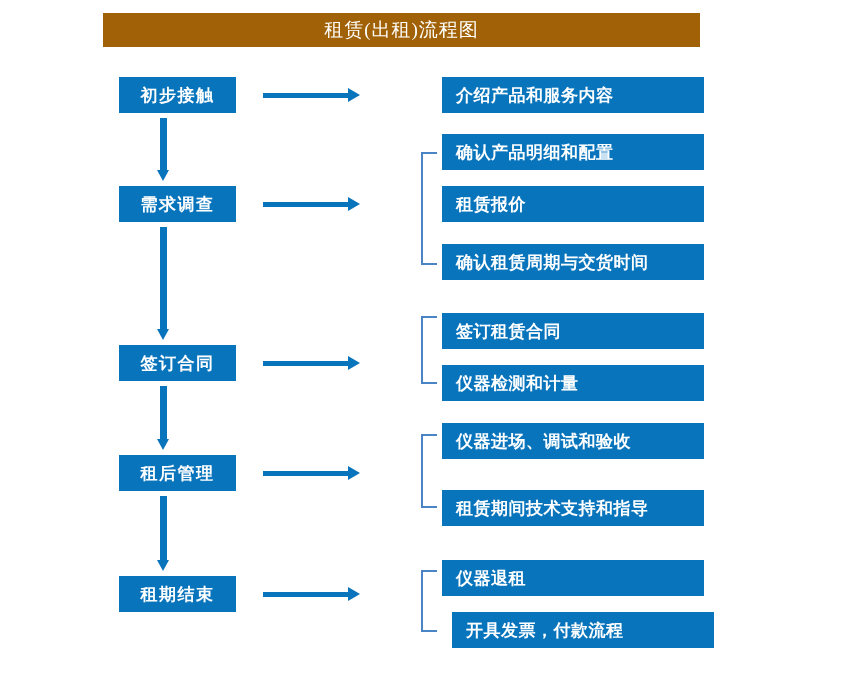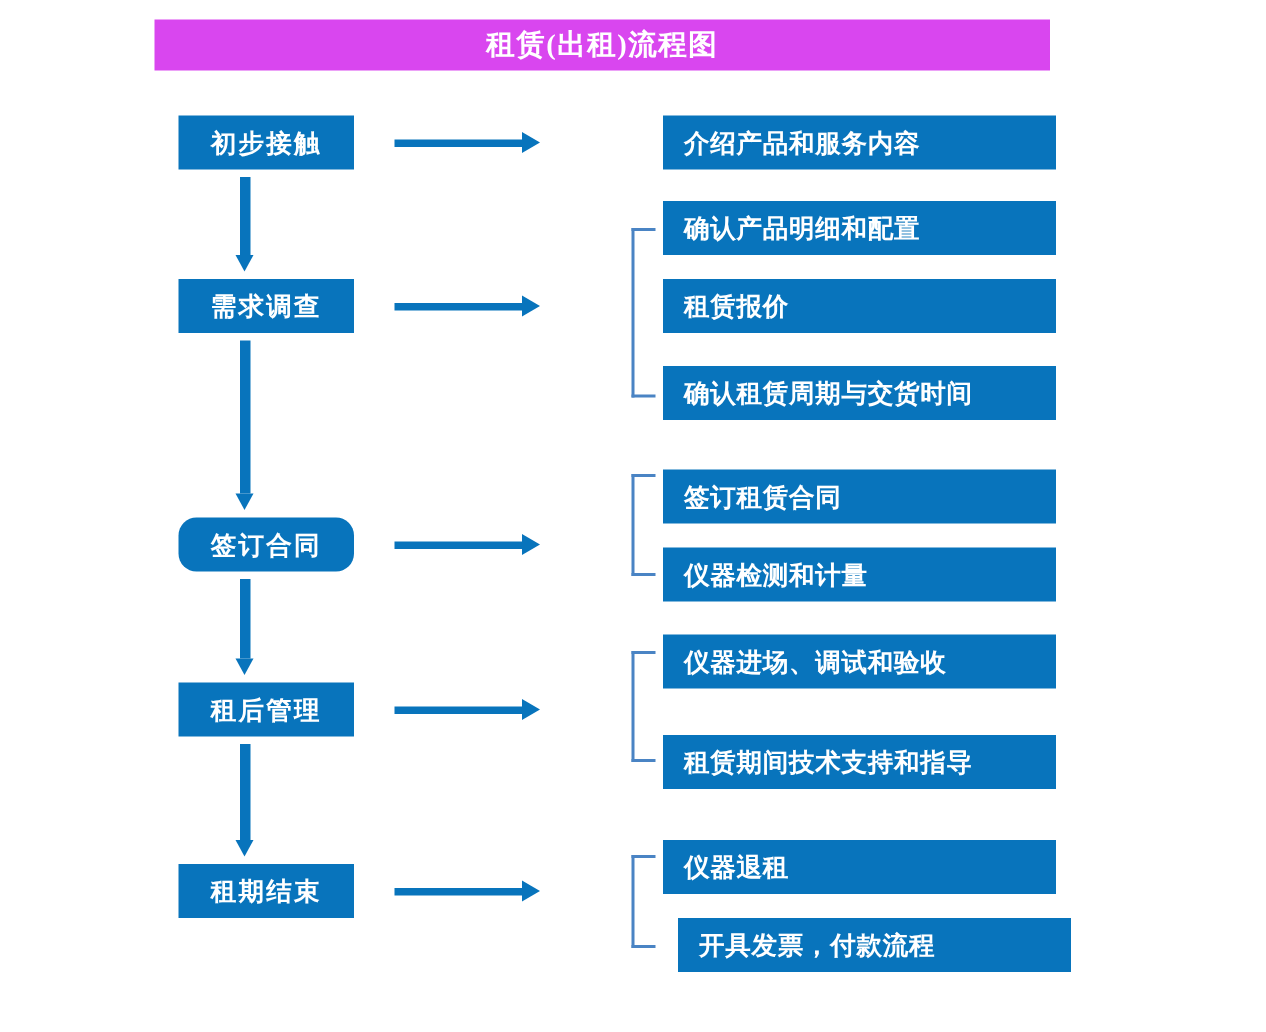--- a/index.html
+++ b/index.html
@@ -20,24 +20,24 @@
     height: 688px;
     background: #ffffff;
   }
 
   .title-bar {
     position: absolute;
     left: 103px;
     top: 13px;
     width: 597px;
     height: 34px;
-    background: #d946ef;
+    background: #a16207;
     color: #ffffff;
     font-size: 19px;
-    font-weight: bold;
+    font-weight: normal;
     display: flex;
     align-items: center;
     justify-content: center;
     letter-spacing: 1px;
   }
 
   .node {
     position: absolute;
     background: #0874bc;
     color: #ffffff;
@@ -128,21 +128,21 @@
 </style>
 </head>
 <body>
 
 <div id="canvas">
 
   <div class="title-bar">租赁(出租)流程图</div>
 
   <div class="node left" style="top:77px;">初步接触</div>
   <div class="node left" style="top:186px;">需求调查</div>
-  <div class="node left" style="top:345px;border-radius:12px;">签订合同</div>
+  <div class="node left" style="top:345px;">签订合同</div>
   <div class="node left" style="top:455px;">租后管理</div>
   <div class="node left" style="top:576px;">租期结束</div>
 
   <div class="v-arrow" style="top:118px; height:63px;">
     <div class="shaft" style="height:52px;"></div>
     <div class="head" style="top:52px;"></div>
   </div>
   <div class="v-arrow" style="top:227px; height:113px;">
     <div class="shaft" style="height:102px;"></div>
     <div class="head" style="top:102px;"></div>

